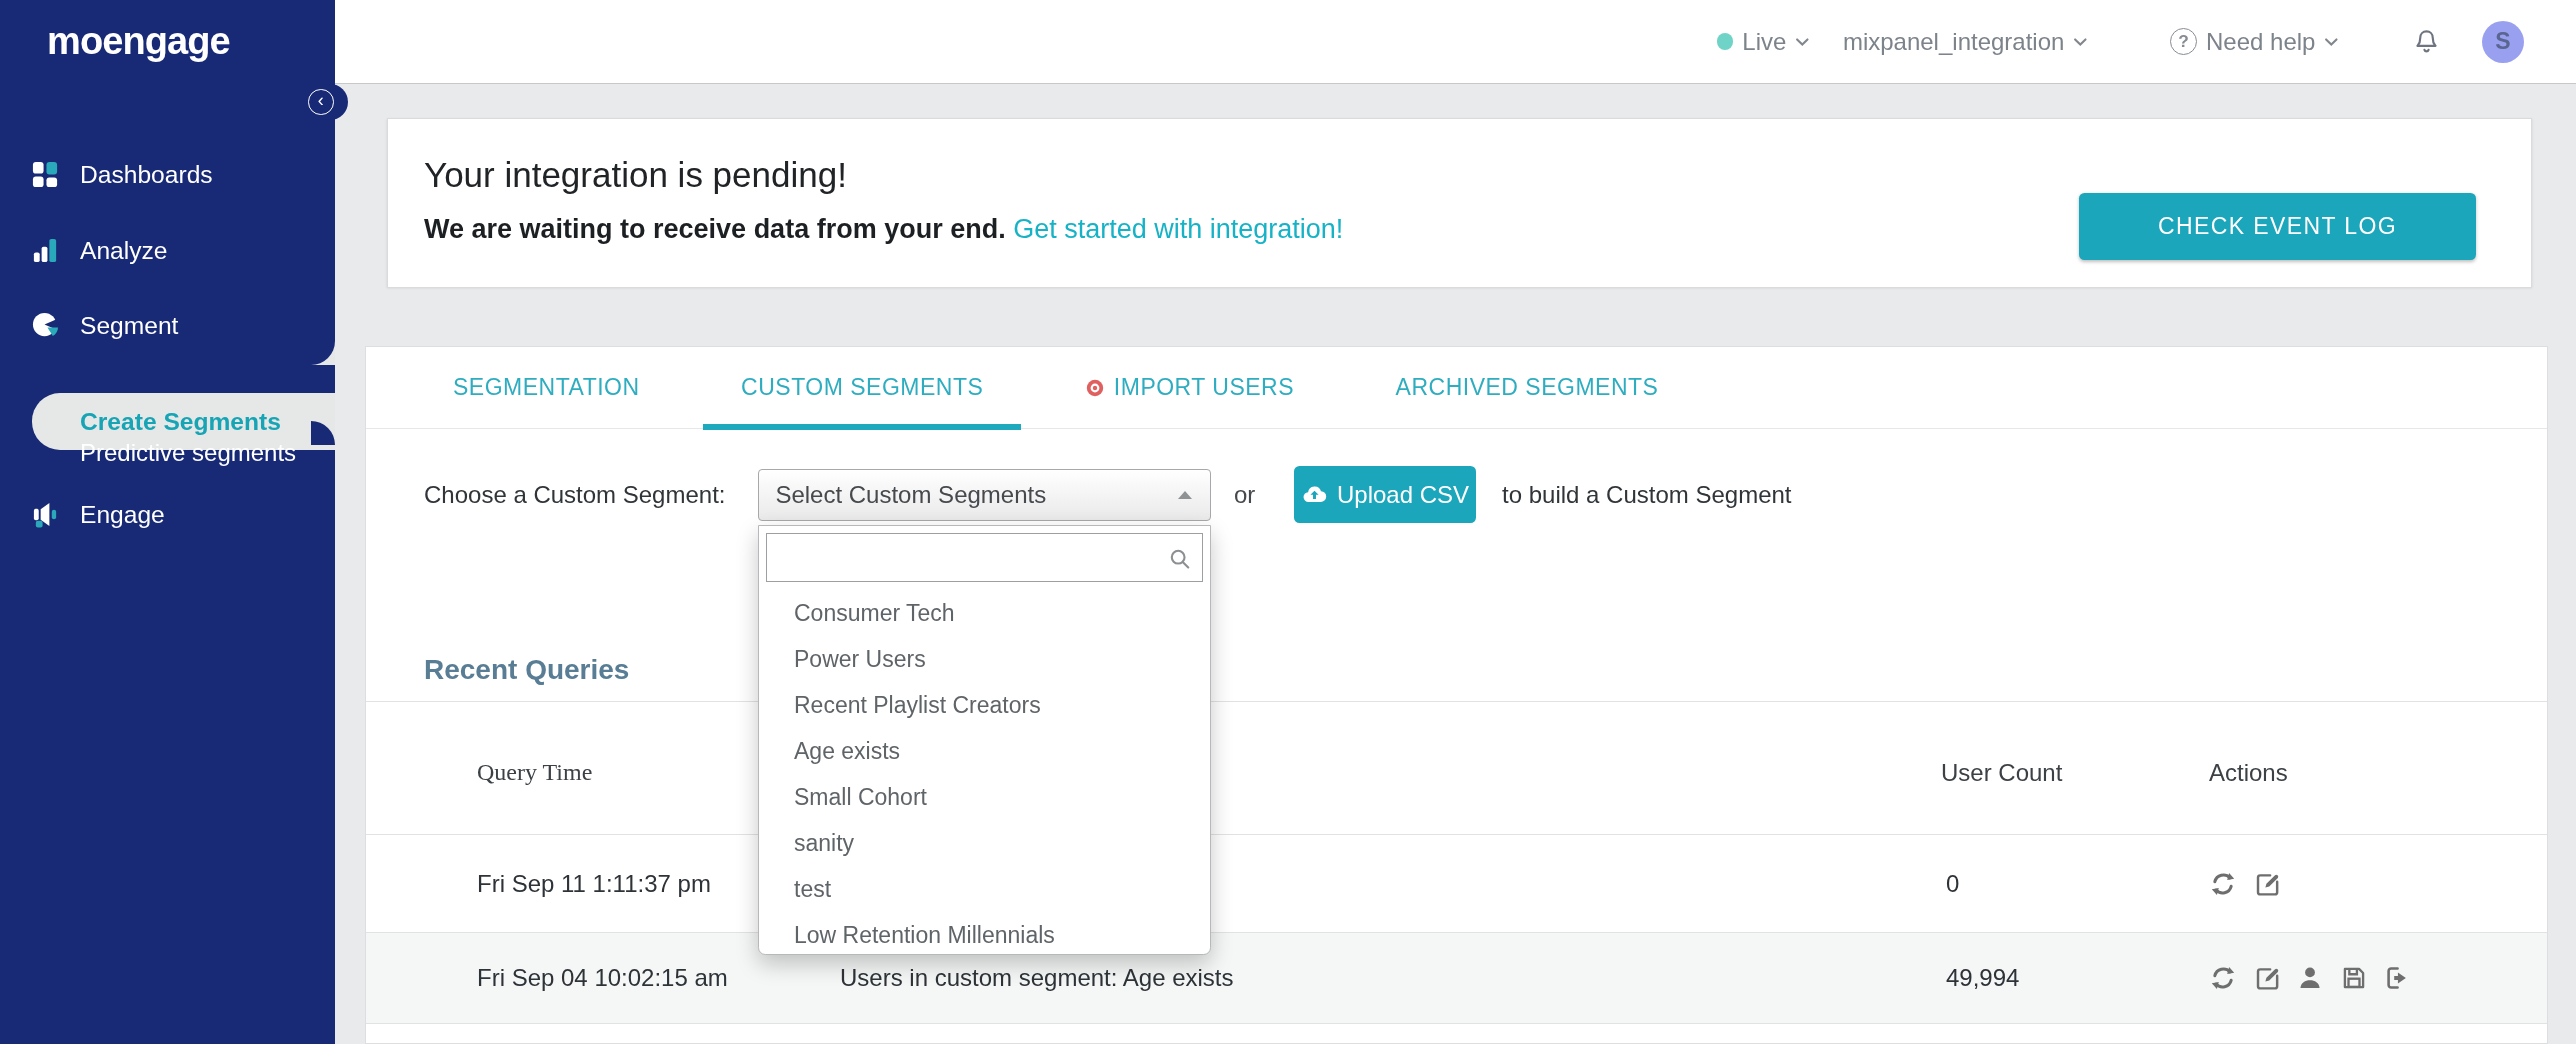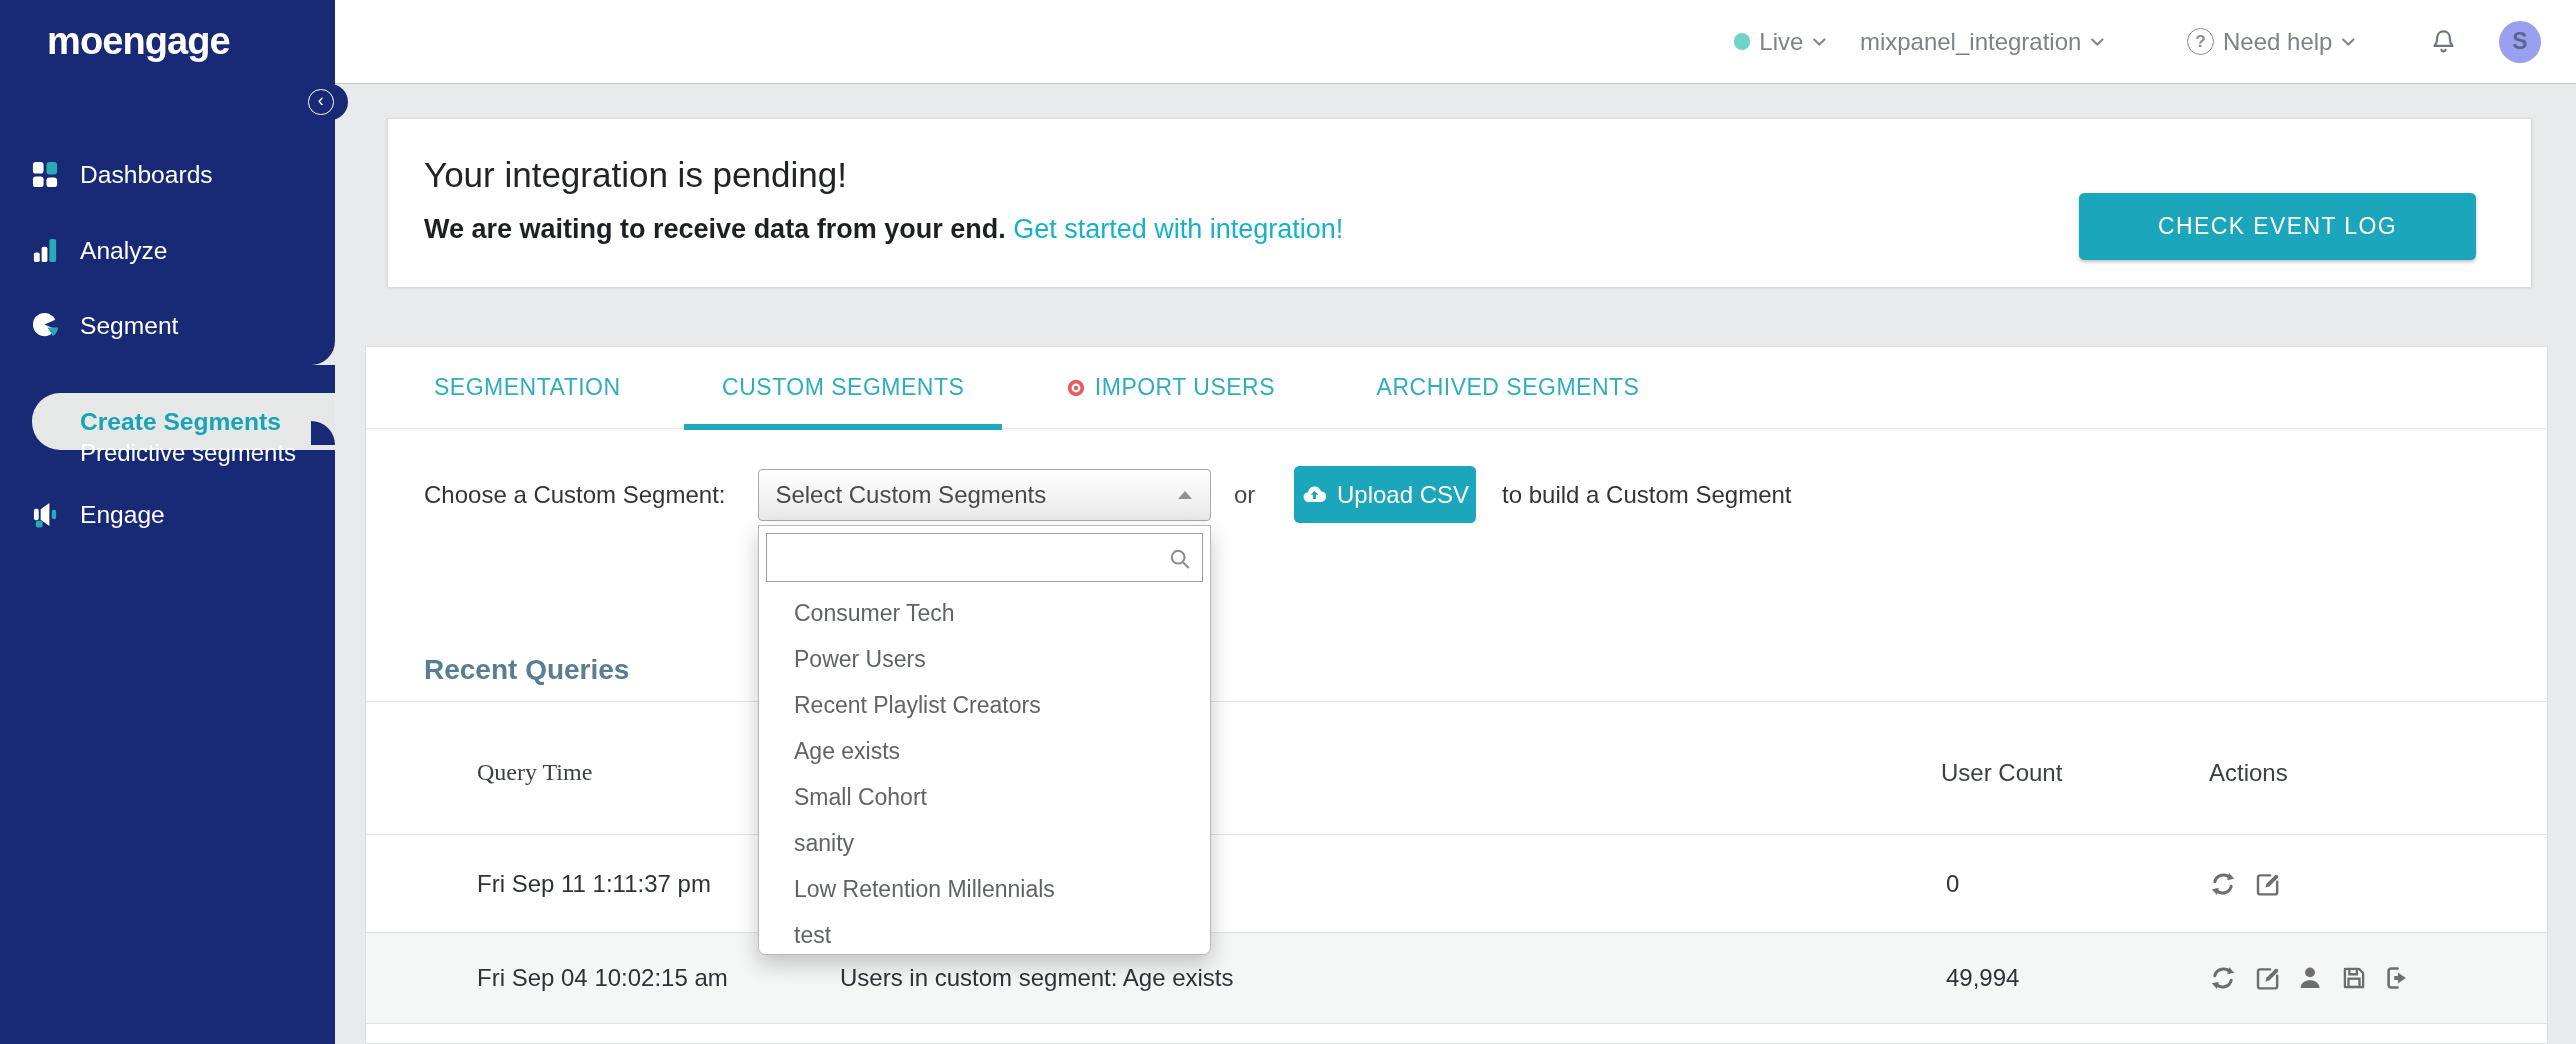--- a/index.html
+++ b/index.html
@@ -2,21 +2,21 @@
 <html style="font-size:14.6px"><head>
 <meta charset="utf-8">
 <style>
   * { box-sizing: border-box; margin: 0; padding: 0; }
   body { font-family: "Liberation Sans", "DejaVu Sans", sans-serif; background:#d7d8d9; }
   .screen { position:relative; width:2576px; height:1045px; background:#e9eaeb; overflow:hidden; }
 
   
   .topbar { position:absolute; top:0; left:0; right:0; height:84px; background:#ffffff;
     border-bottom:0.9px solid #c6c8ca; display:flex; align-items:center; justify-content:flex-end;
-    padding-right:35px; z-index:10; }
+    padding-right:52px; z-index:10; }
   .topbar .cluster { display:flex; align-items:center; color:#7d838b; font-size:24px; }
   .tb-item { display:flex; align-items:center; gap:9px; cursor:pointer; }
   .live-dot { width:16.4px; height:16.4px; border-radius:50%; background:#6fd3c8; }
   .chev { width:14.6px; height:10px; }
   .q-circle { width:27px; height:27px; border:1.8px solid #878c93; border-radius:50%;
     display:flex; align-items:center; justify-content:center; font-size:17.3px; color:#878c93; font-weight:700;}
   .bell { width:29px; height:29px; color:#6f7580; }
   .avatar { width:42px; height:42px; border-radius:50%; background:#9aa0f0; color:#5a6590;
     display:flex; align-items:center; justify-content:center; font-size:23px; font-weight:600; }
   .gap36{margin-left:33px;} .gap90{margin-left:82px;} .gap80{margin-left:73px;} .gap45{margin-left:41px;}
@@ -47,21 +47,21 @@
   .banner-sub { position:absolute; left:36px; top:95px; font-size:27px; font-weight:700; color:#1d2023; }
   .banner-link { color:#16b2c6; font-weight:400; cursor:pointer; }
   .banner-btn { position:absolute; right:55px; top:74px; width:397px; height:67px; background:#1ba6bc;
     border:none; border-radius:5.5px; color:#ffffff; font-size:23px; letter-spacing:1.4px;
     font-family:inherit; cursor:pointer; box-shadow:0 1.8px 3.6px rgba(0,0,0,0.25); }
 
   
   .card { position:absolute; left:365px; top:346px; width:2183px; height:698px; background:#ffffff;
     border:0.9px solid #dcdee0; z-index:5; }
   .tabs { position:relative; height:82px; border-bottom:1.8px solid #e5e7e8; display:flex;
-    align-items:center; padding-left:30px; }
+    align-items:center; padding-left:49px; }
   .tab { display:flex; align-items:center; gap:9px; height:100%; padding:0 38px; margin-right:25.5px;
     color:#2fadc0; font-size:23px; letter-spacing:0.5px; cursor:pointer; position:relative; }
   .tab.active::after { content:""; position:absolute; left:0; right:0; bottom:-1.8px; height:5.5px; background:#1fa9bd; }
   .badge-ico { width:20px; height:20px; }
 
   
   .chooser-label { position:absolute; left:58px; top:134px; font-size:24px; color:#303539; }
   .select-box { position:absolute; left:392px; top:122px; width:453px; height:52px;
     background:linear-gradient(#ffffff, #f2f2f2 60%, #e9e9e9); border:0.9px solid #a6a8aa; border-radius:4px;
     display:flex; align-items:center; cursor:pointer; }
@@ -248,22 +248,22 @@
             <path d="M15 15.2l5 5" stroke-linecap="round"></path>
         </svg>
       </div>
       <div class="dd-list">
         <div class="dd-item">Consumer Tech</div>
         <div class="dd-item">Power Users</div>
         <div class="dd-item">Recent Playlist Creators</div>
         <div class="dd-item">Age exists</div>
         <div class="dd-item">Small Cohort</div>
         <div class="dd-item">sanity</div>
+        <div class="dd-item">test</div>
         <div class="dd-item">Low Retention Millennials</div>
-        <div class="dd-item">test</div>
       </div>
     </div>
   </div>
 
   <div class="sidebar">
     <div class="logo">moengage</div>
     <div class="collapse-bulge"></div>
     <div class="collapse-btn">‹</div>
 
     <div class="nav-item" style="top:149px;">

